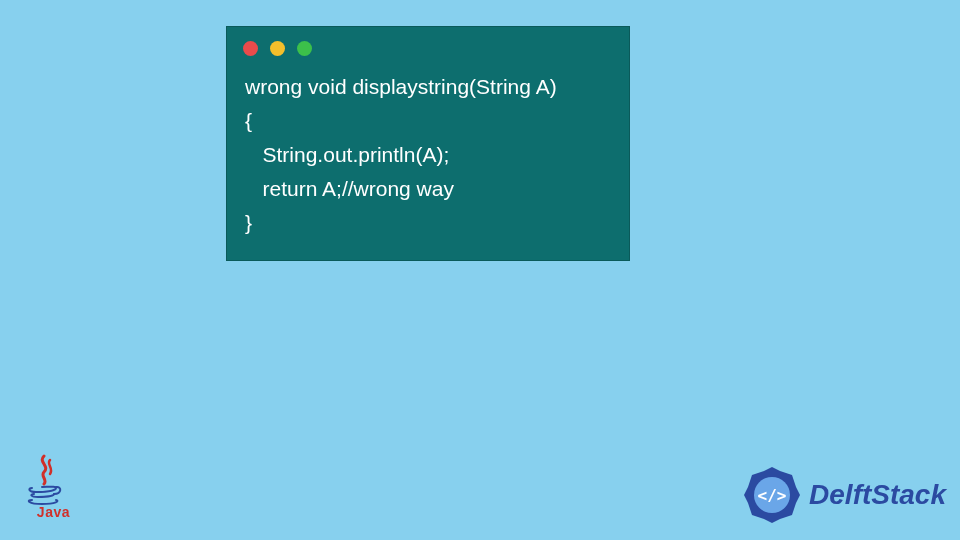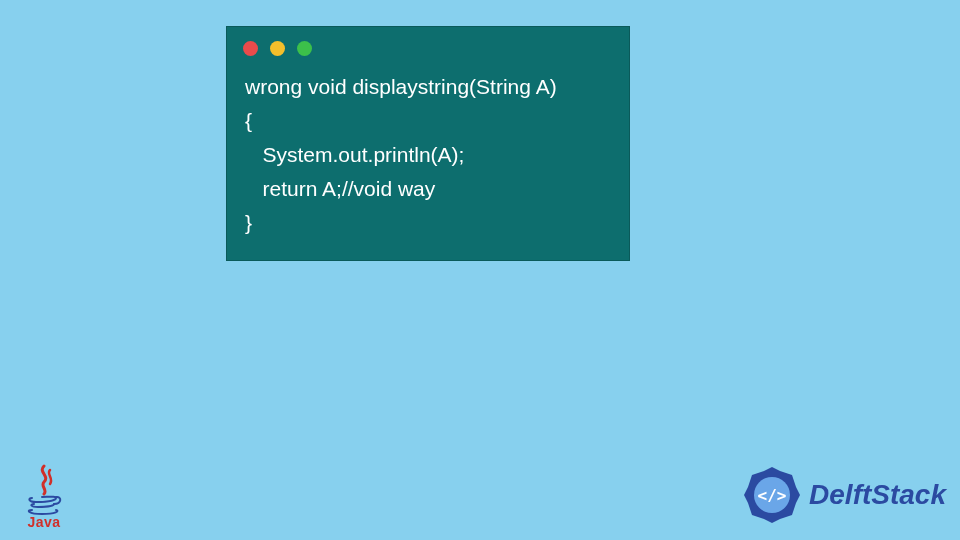--- a/index.html
+++ b/index.html
@@ -36,23 +36,23 @@
     padding: 8px 18px 20px 18px;
     color: #ffffff;
     font-size: 21px;
     line-height: 34px;
     white-space: pre;
     font-family: Arial, Helvetica, sans-serif;
   }
   .java-logo {
     position: absolute;
     left: 18px;
-    bottom: 10px;
+    bottom: 20px;
     width: 52px;
-    text-align: center;
+    text-align: right;
   }
   .java-logo svg { display: block; margin: 0 auto; }
   .java-text {
     color: #d0302a;
     font-size: 14px;
     font-weight: bold;
     letter-spacing: 0.5px;
     margin-top: -2px;
   }
   .delft {
@@ -79,22 +79,22 @@
 <body>
 
 <div class="code-window">
   <div class="window-bar">
     <span class="dot dot-red"></span>
     <span class="dot dot-yellow"></span>
     <span class="dot dot-green"></span>
   </div>
   <div class="code-body"><span>wrong void displaystring(String A)</span>
 <span>{</span>
-<span>   System.out.println(A);</span>
-<span>   return A;//void way</span>
+<span>   String.out.println(A);</span>
+<span>   return A;//wrong way</span>
 <span>}</span></div>
 </div>
 
 <div class="java-logo">
   <svg width="44" height="52" viewBox="0 0 44 52">
     <path d="M22 2 C16 8 28 12 22 18 C18 22 26 26 22 30" stroke="#d0302a" stroke-width="3" fill="none" stroke-linecap="round"></path>
     <path d="M28 6 C24 10 32 14 28 20" stroke="#d0302a" stroke-width="2.5" fill="none" stroke-linecap="round"></path>
     <path d="M10 34 C6 34 6 38 14 38 C22 38 34 37 34 34 C34 32 26 33 20 33" stroke="#2b4aa1" stroke-width="2" fill="none" stroke-linecap="round"></path>
     <path d="M12 40 C8 40 8 43 16 43 C24 43 32 42 32 40" stroke="#2b4aa1" stroke-width="2" fill="none" stroke-linecap="round"></path>
     <path d="M10 46 C4 46 6 50 20 50 C34 50 38 47 34 46" stroke="#2b4aa1" stroke-width="2" fill="none" stroke-linecap="round"></path>

